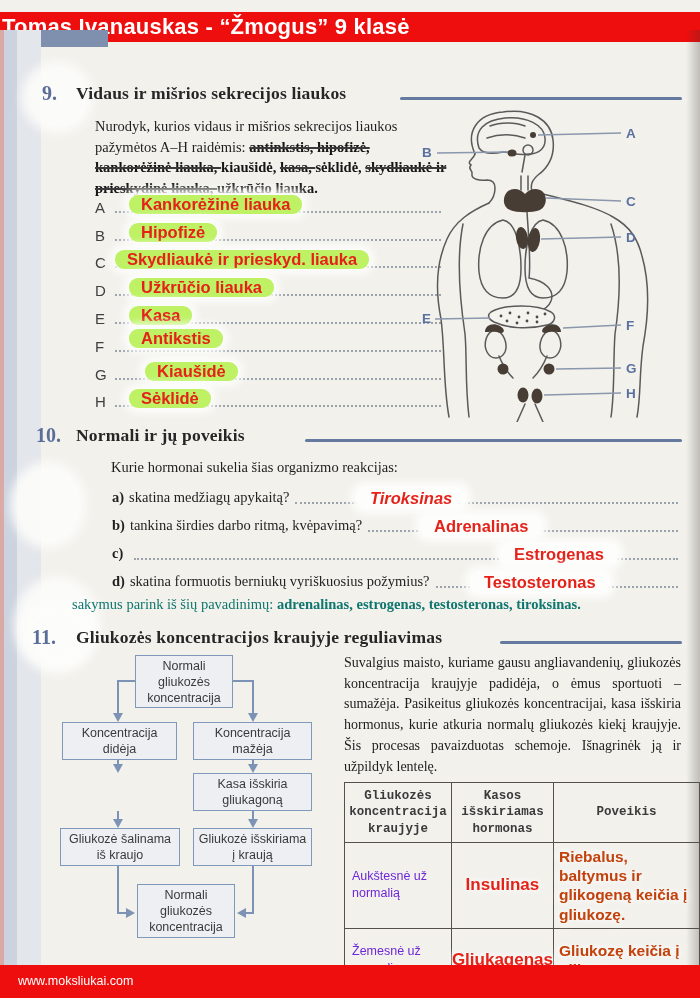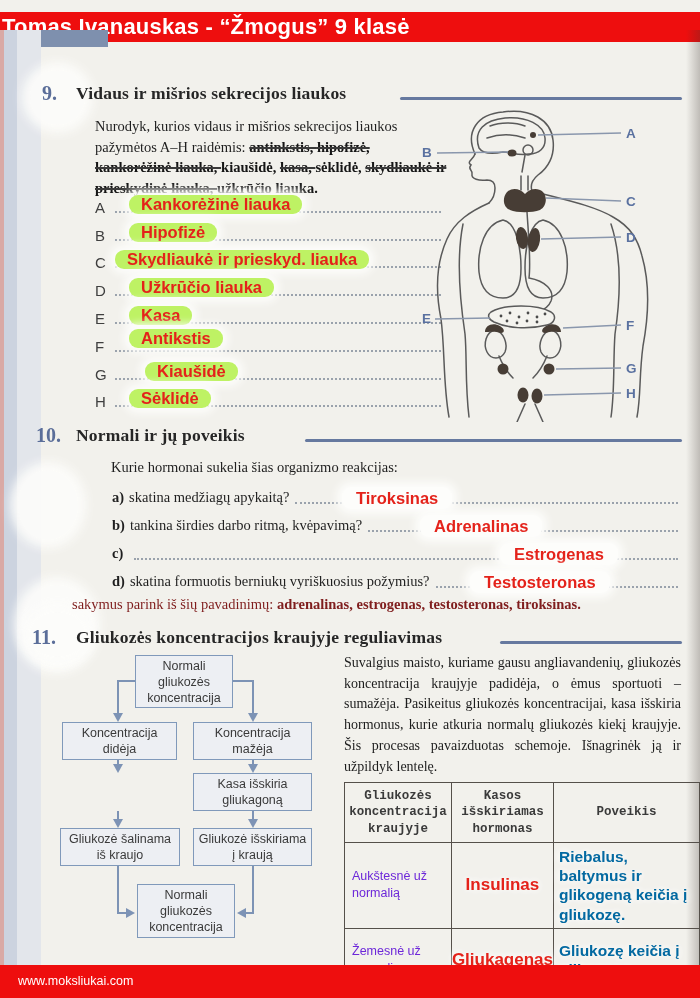--- a/index.html
+++ b/index.html
@@ -52,22 +52,22 @@
   
   .ex10-intro { position:absolute; left:95px; top:459px; font-size:14.5px; color:#1f1f1f;margin-left:16px; }
   .q-list { position:absolute; left:112px; top:483px; width:570px; }
   .q-row { position:relative; height:28px; line-height:28px; font-size:14.5px; color:#1f1f1f;
            display:flex; }
   .q-label { font-weight:bold; margin-right:5px; }
   .q-dots { flex:1; border-bottom:2px dotted #9aa2ac; margin:0 4px 7px 6px; }
   .q-red { position:absolute; bottom:2px; font-family:"Liberation Sans", sans-serif; font-weight:bold;
            font-size:16.5px; color:#e4221a; white-space:nowrap; background:#fdfdfb;
            padding:0 14px; border-radius:9px; box-shadow:0 0 8px 5px #fdfdfb; line-height:22px; }
-  .q-red.qa { left:230px; } .q-red.qb { left:308px; } .q-red.qc { left:388px; } .q-red.qd { left:358px; }
-  .ex10-note { position:absolute; left:72px; top:596px; width:600px; font-size:14.5px; color:#7f1d1d; }
+  .q-red.qa { left:244px;font-style:italic; } .q-red.qb { left:308px; } .q-red.qc { left:388px; } .q-red.qd { left:358px; }
+  .ex10-note { position:absolute; left:72px; top:596px; width:600px; font-size:14.5px; color:#0f766e; }
   .ex10-note b { font-weight:bold; }
 
   
   .flow { position:absolute; left:38px; top:650px; width:280px; height:312px; }
   .fbox { position:absolute; background:#edeff3; border:1.5px solid #8099ba;
           display:flex; align-items:center; justify-content:center; text-align:center;
           font-family:"Liberation Sans", sans-serif; font-size:12.5px; color:#3a3a3a;
           line-height:1.28; padding:2px 4px; }
   .fb-top    { left:97px;  top:5px;   width:98px;  height:53px; }
   .fb-l1     { left:24px;  top:72px;  width:115px; height:38px; }
@@ -85,21 +85,21 @@
   .tbl { position:absolute; left:344px; top:782px; border-collapse:collapse; }
   .tbl td, .tbl th { border:1.8px solid #55504a; vertical-align:middle; }
   .tbl th { font-family:Liberation Mono, monospace; font-size:12.5px; font-weight:bold;
             color:#3a3a3a; text-align:center; padding:5px 3px; height:58px; line-height:1.3; }
   .tbl .c1 { width:107px; } .tbl .c2 { width:94px; } .tbl .c3 { width:149px; }
   .cell-plain { font-family:"Liberation Sans", sans-serif; font-size:12.5px; color:#6d28d9;
                 padding:5px 7px; line-height:1.35; }
   .cell-red-h { font-family:"Liberation Sans", sans-serif; font-weight:bold; font-size:17px;
                 color:#e4221a; text-align:center; text-shadow:0 0 7px #fdfdfb, 0 0 10px #fdfdfb; }
   .cell-red-p { font-family:"Liberation Sans", sans-serif; font-weight:bold; font-size:15.5px;
-                color:#0369a1; padding:2px 5px; line-height:1.25;
+                color:#c2410c; padding:2px 5px; line-height:1.25;
                 text-shadow:0 0 7px #fdfdfb, 0 0 10px #fdfdfb; }
   .row1 { height:86px; } .row2 { height:64px; }
 </style>
 </head>
 <body>
 
 <div class="page">
 
   <div class="topbar">
     <span>Tomas Ivanauskas - “Žmogus” 9 klasė</span>

